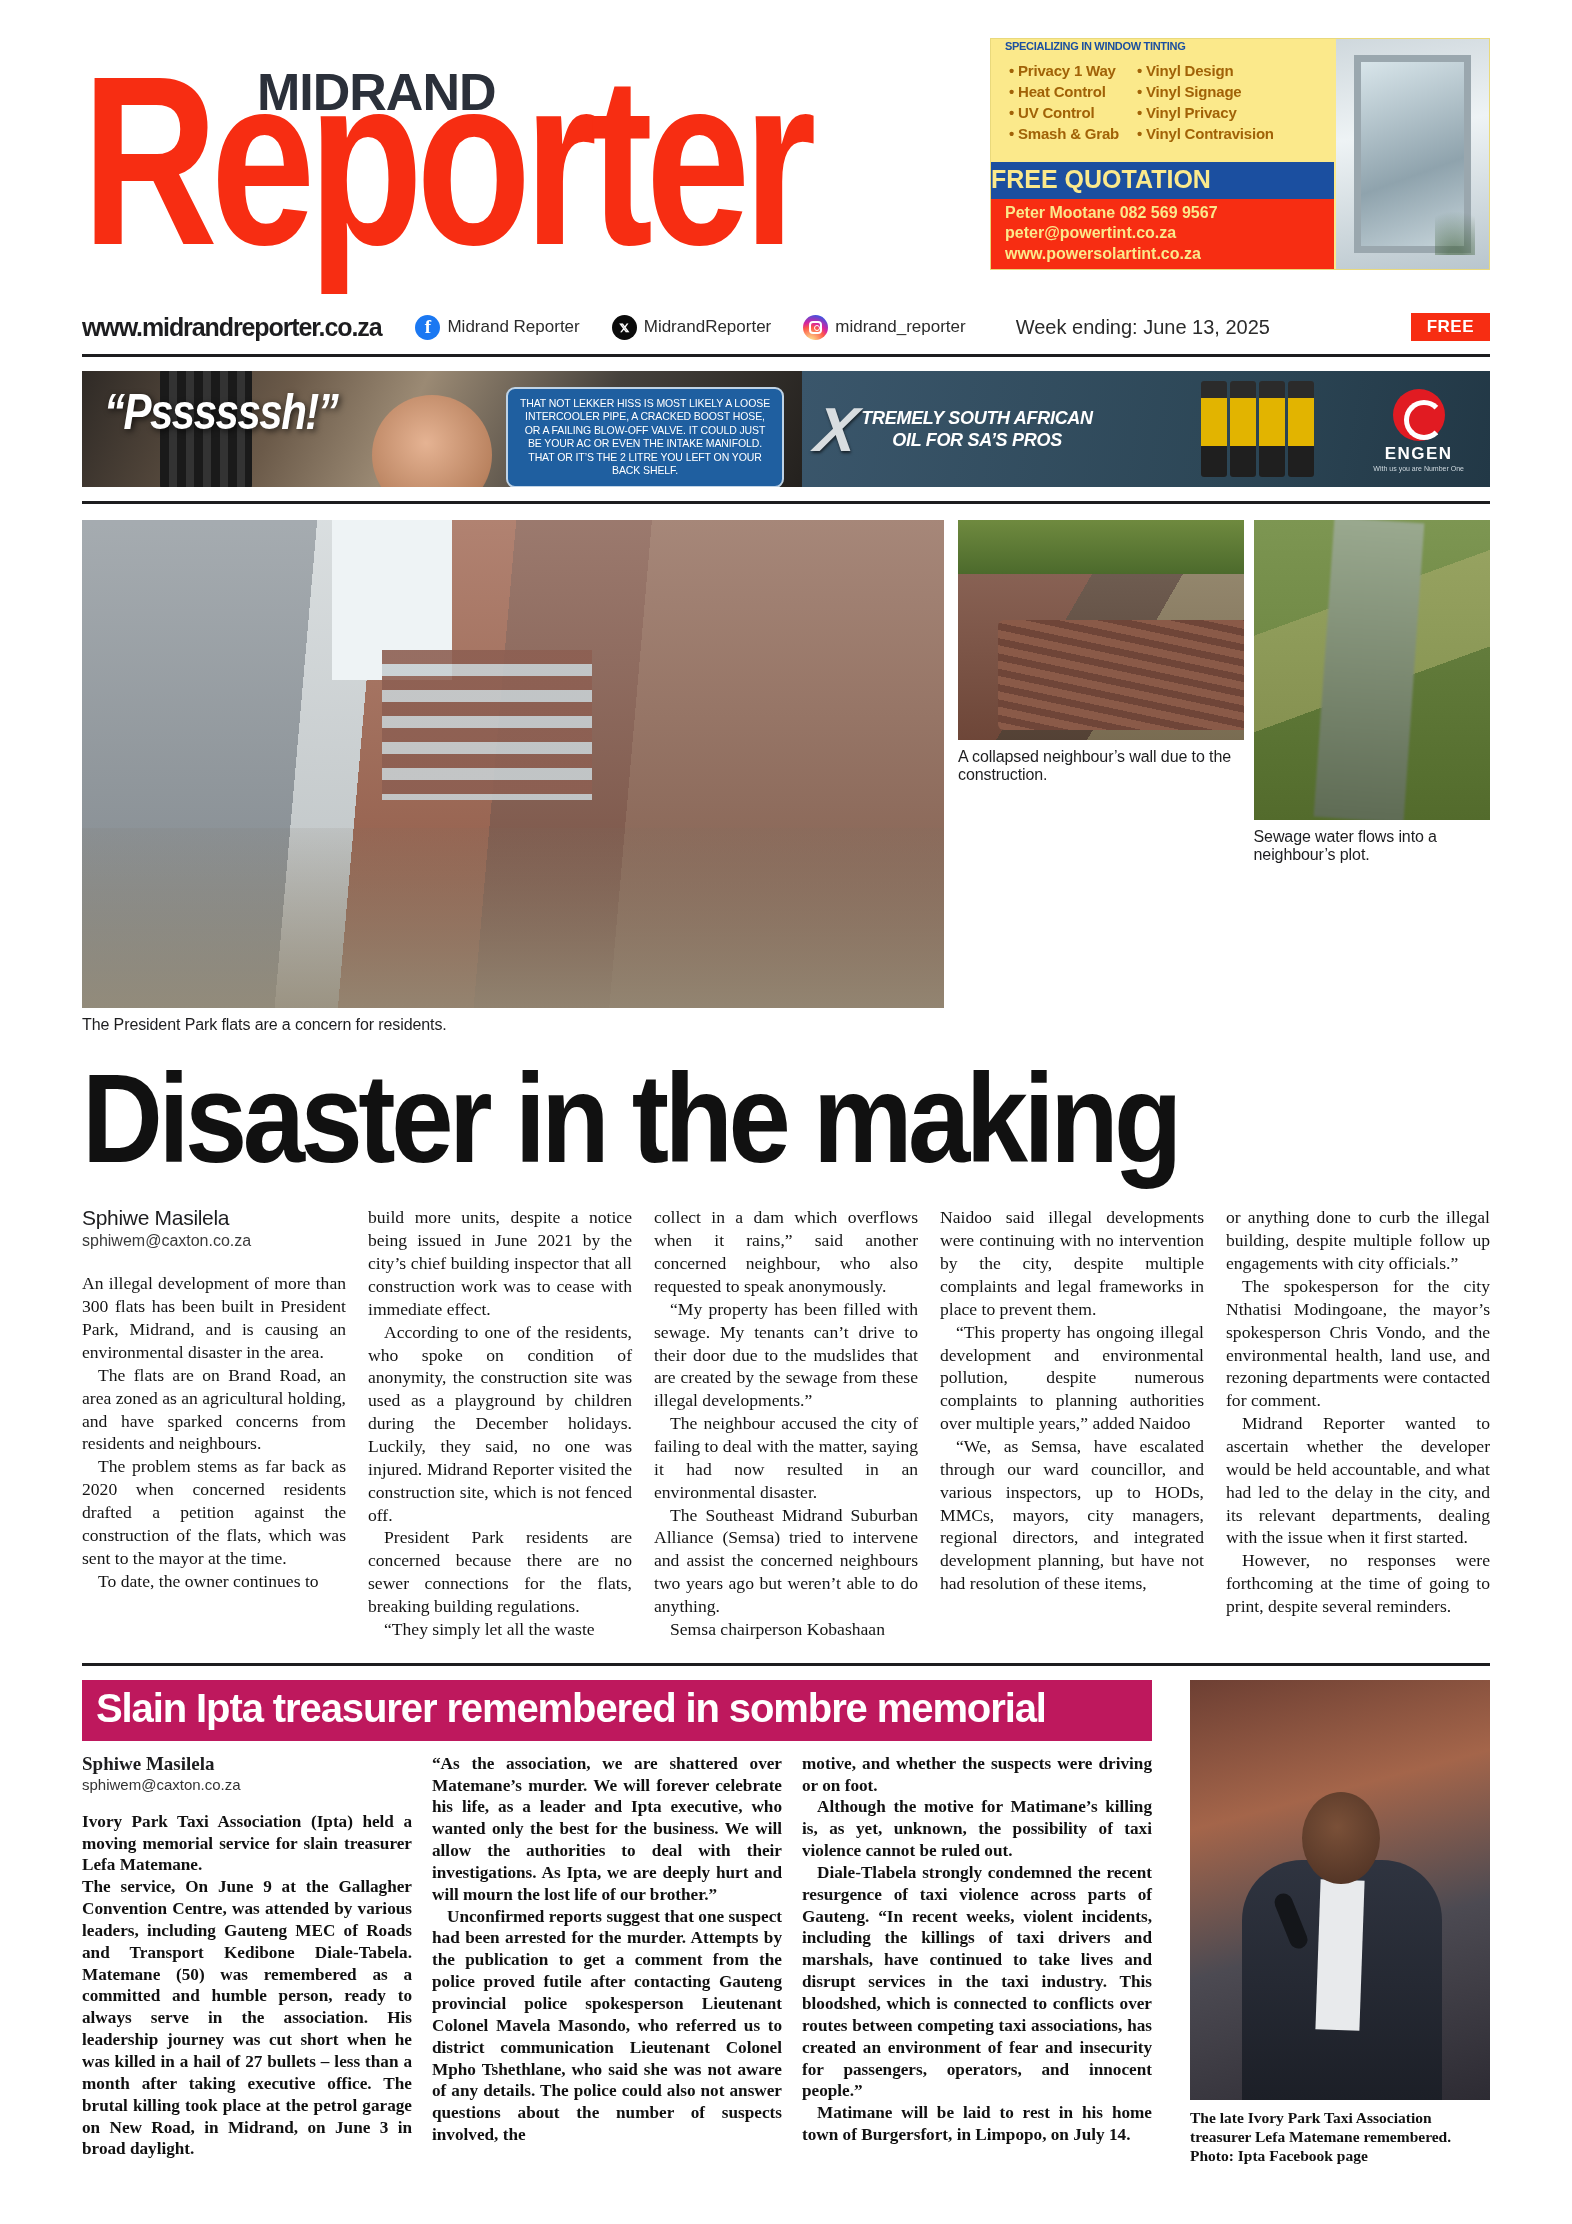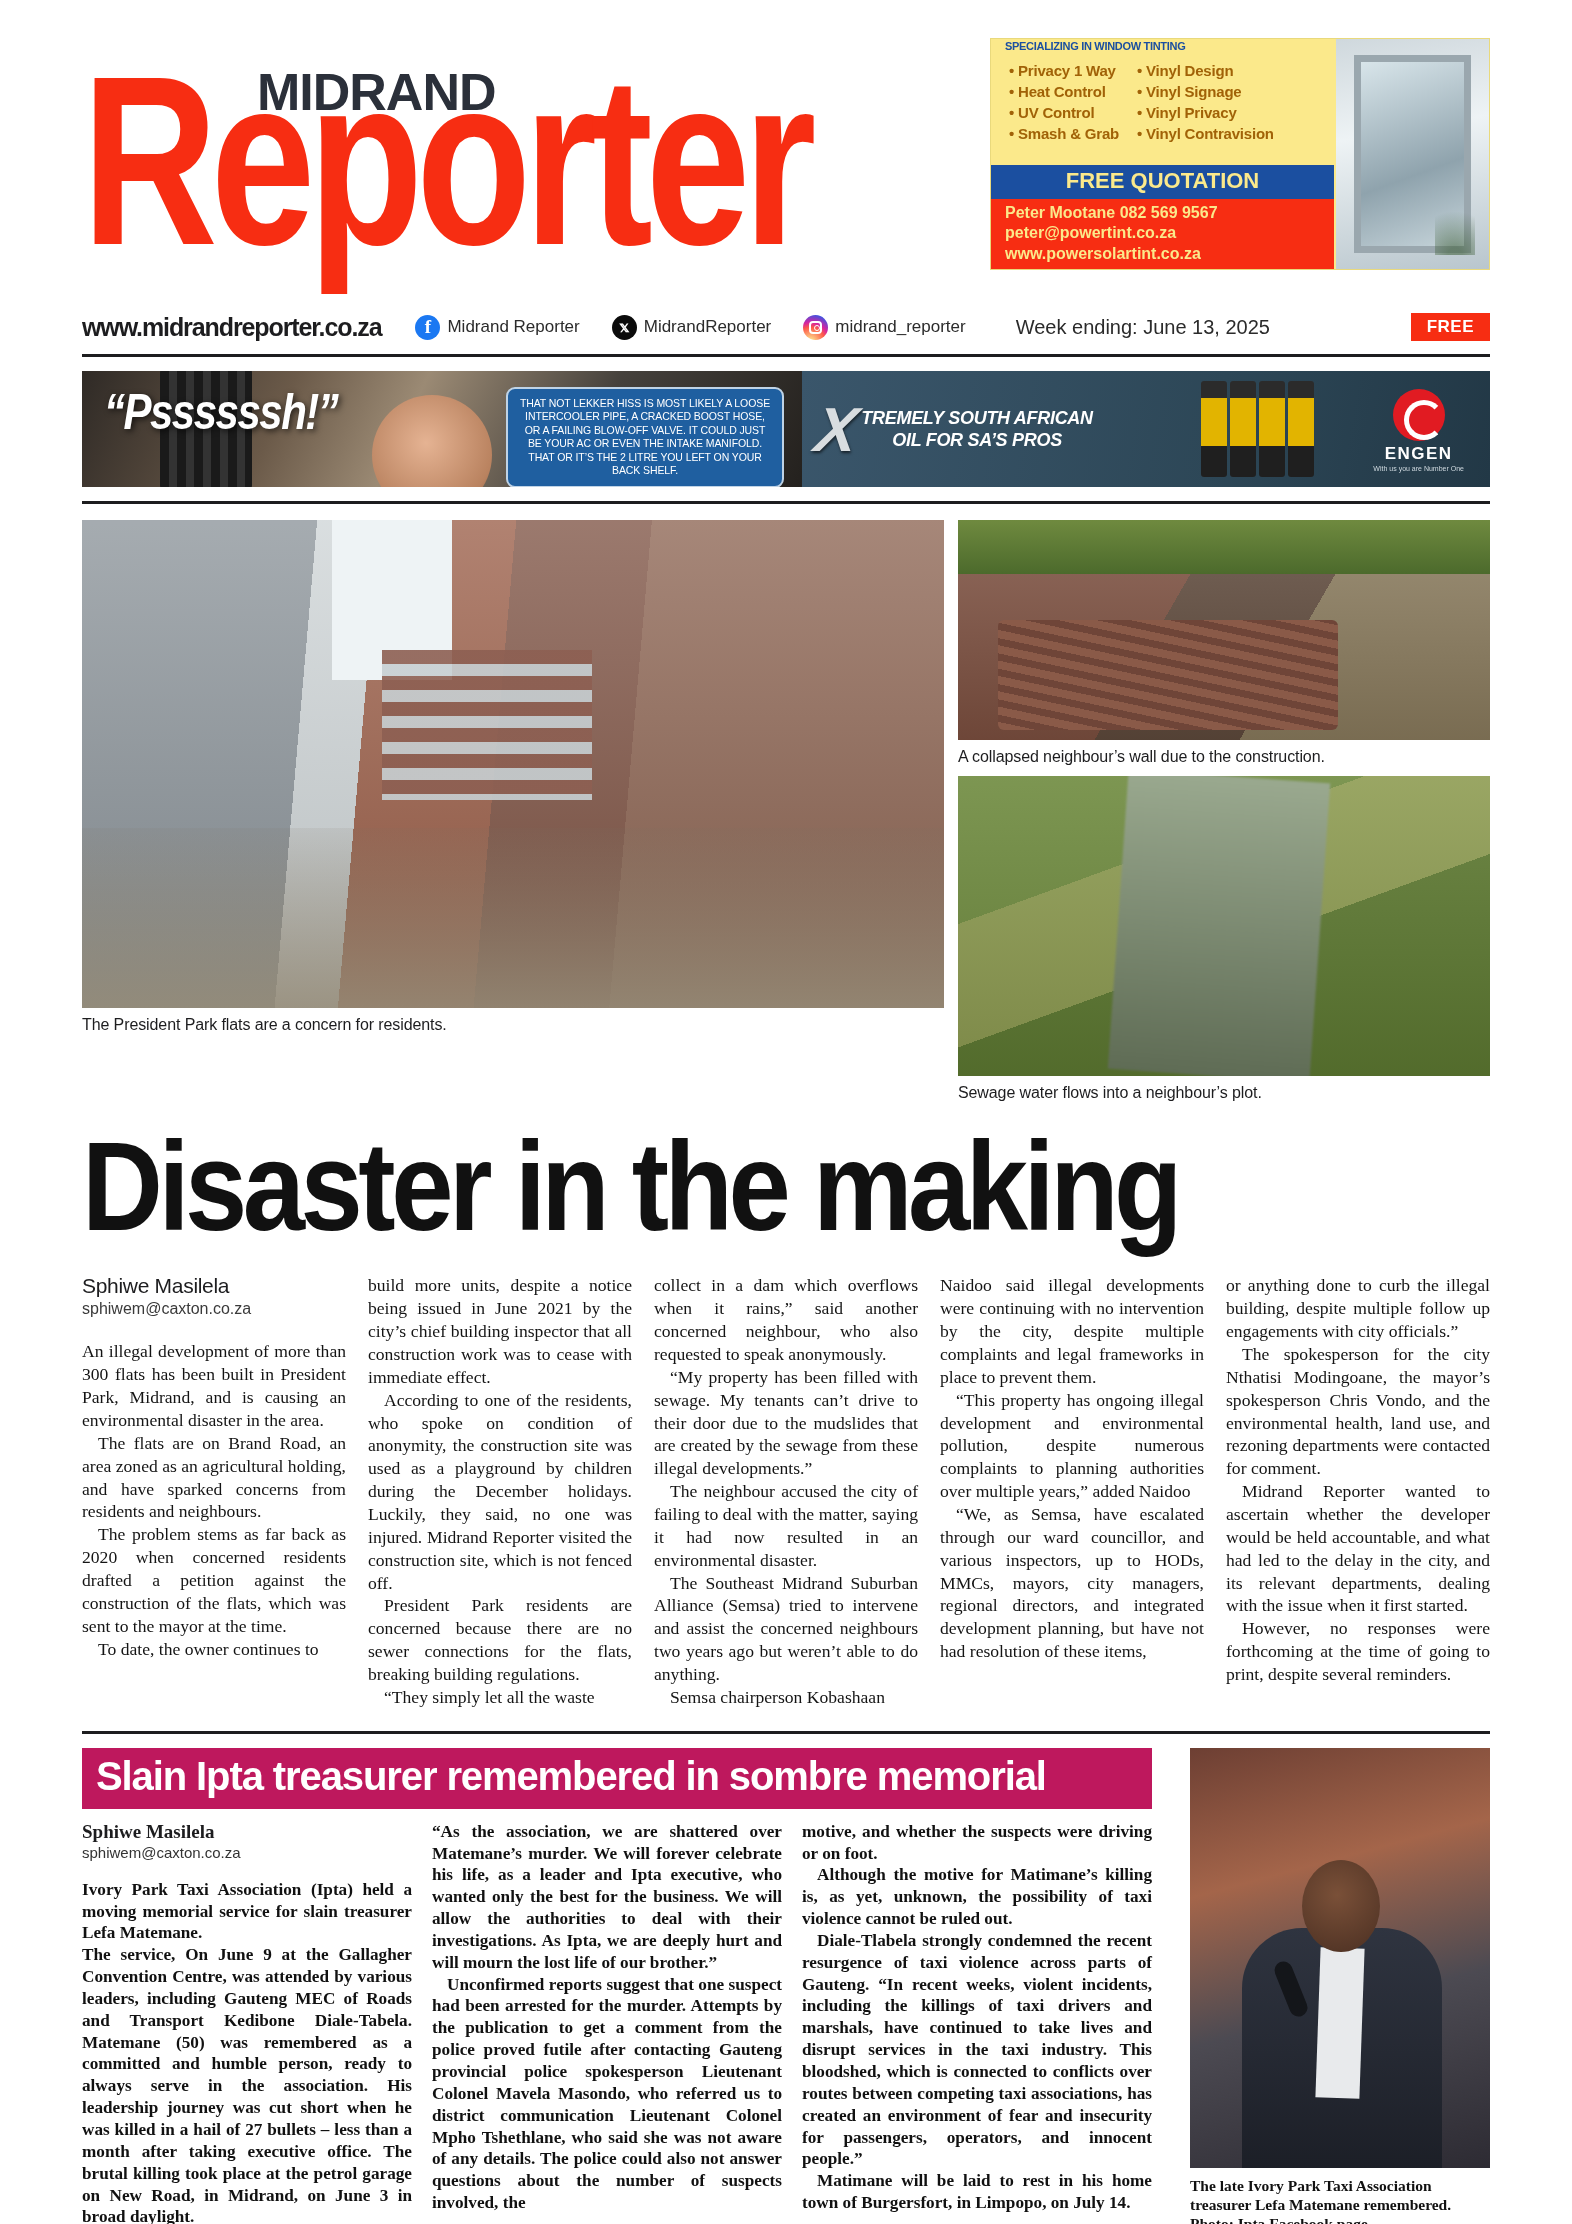--- a/index.html
+++ b/index.html
@@ -45,21 +45,21 @@
   .solar-title {
     color: #1b4fa0; font-weight: bold; font-size: 28px;
     padding: 9px 0 0 14px; letter-spacing: -0.5px;
   }
   .solar-sub { color: #1b4fa0; font-weight: bold; font-size: 11px; padding: 1px 0 0 14px; letter-spacing: -0.3px;}
   .solar-bullets { display: flex; padding: 10px 0 0 18px; gap: 18px; flex: 1 1 auto; }
   .solar-col { display: flex; flex-direction: column; gap: 4px; }
   .solar-col div { color: #a16207; font-weight: bold; font-size: 15px; letter-spacing: -0.2px; }
   .solar-quote {
     background: #1b4fa0; color: #fbe98b; font-weight: bold;
-    font-size: 22px; text-align: center; padding: 3px 0 5px 0;
+    font-size: 25px; padding: 3px 0 5px 0;
   }
   .solar-contact { background: #f72d12; padding: 4px 0 5px 14px; }
   .solar-contact div { color: #fbe98b; font-weight: bold; font-size: 16px; line-height: 1.28; }
   .solar-img {
     width: 155px; flex: 0 0 155px;
     background: linear-gradient(170deg,#cfd8dd 0%,#eef3f5 40%,#b9c6cd 100%);
     border-left: 2px solid #fbe98b; position: relative; overflow:hidden;
   }
   .solar-img .frame { position:absolute; left:18px; top:16px; right:18px; bottom:16px;
      border: 7px solid #9aa7ae; background: linear-gradient(160deg,#d8e5ea,#8fa3ad 60%,#c6d4da); }
@@ -138,21 +138,21 @@
   .engen-logo .mark:after{content:""; position:absolute; left:11px; top:11px; width:30px; height:30px;
      border-radius:50%; border:5px solid #fff; border-right-color:transparent;}
   .engen-logo .nm { color:#fff; font-weight:bold; font-size: 17px; letter-spacing: 1.5px; margin-top:3px;}
   .engen-logo .tag { color:#cfd9df; font-size: 7px; margin-top:1px;}
 
   .rule2 { height: 3px; background: #1d1d1f; margin: 14px 10px 0 10px; }
 
   
   .photos { margin: 16px 10px 0 10px; display: flex; gap: 14px; }
   .photo-main { flex: 0 0 862px; }
-  .photo-side { flex: 1 1 auto; display: flex; flex-direction: column; gap: 10px; }
+  .photo-side { flex: 1 1 auto; display: flex; flex-direction: row; gap: 10px; }
   .ph { position: relative; overflow: hidden; }
   .cap { font-size: 16px; color: #1d1d1f; padding-top: 8px; letter-spacing: -0.1px; }
 
   .img-flats { height: 488px;
     background:
       linear-gradient(180deg, rgba(255,255,255,.22), rgba(0,0,0,.10)),
       linear-gradient(95deg,#8c949a 0 26%, #cfd5d7 26% 33%, #9b5f49 33% 48%, #7f5445 48% 63%, #8d6553 63% 100%);
     position: relative; }
   .img-flats:after{ content:""; position:absolute; left:0; right:0; bottom:0; height:180px;
     background: linear-gradient(180deg, rgba(120,110,95,.1), rgba(150,140,120,.85));}

